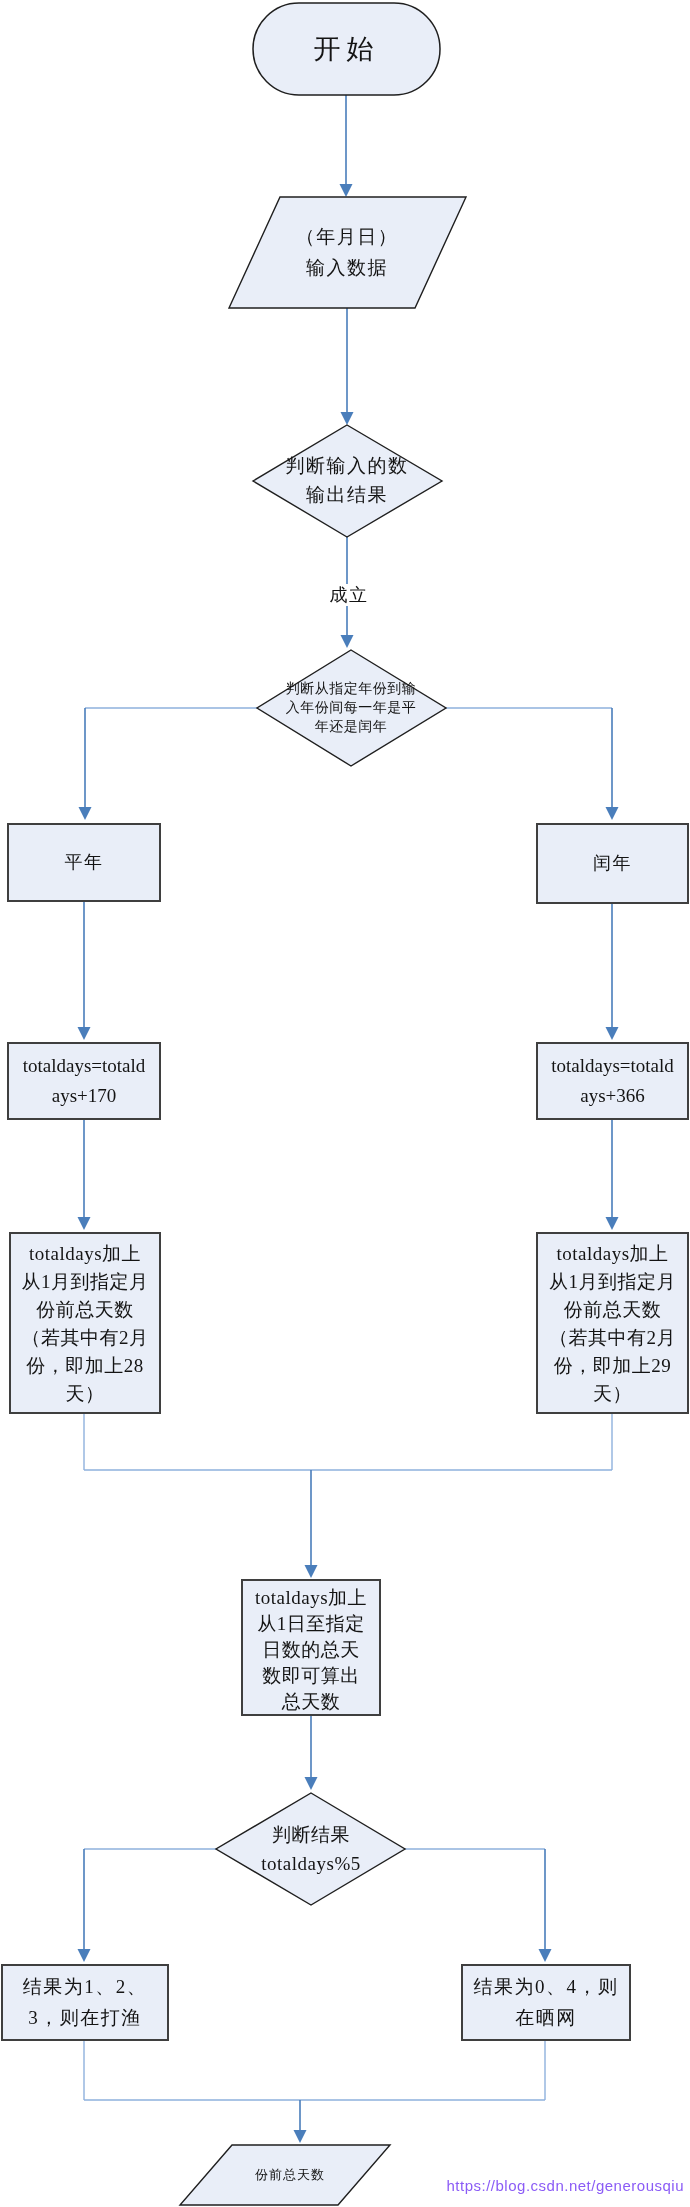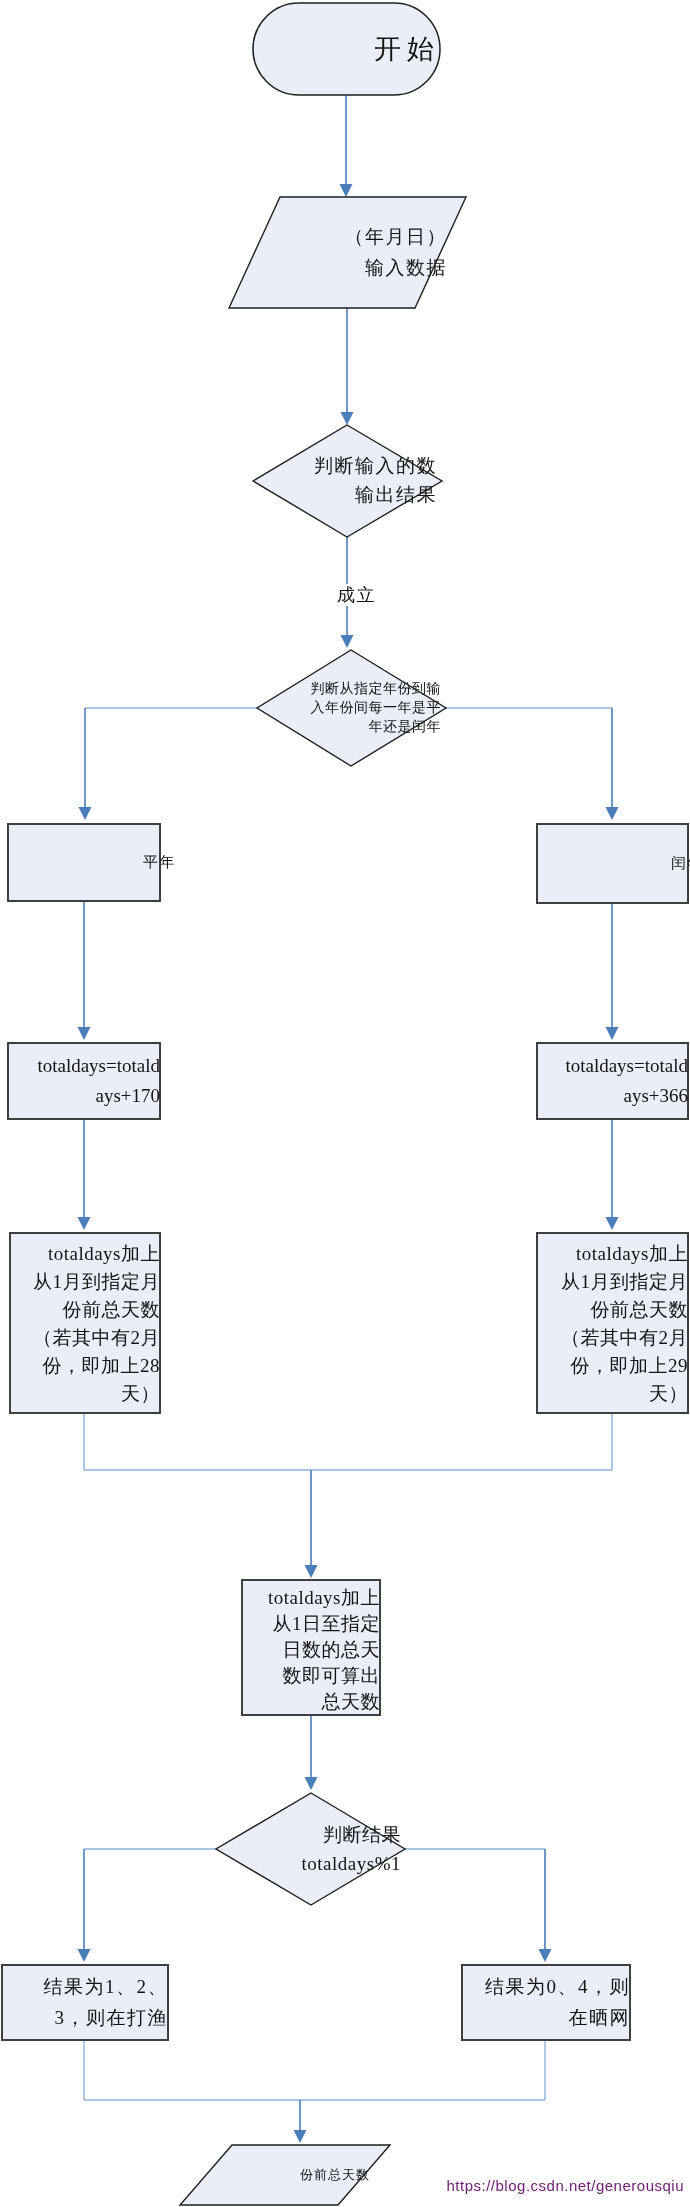--- a/index.html
+++ b/index.html
@@ -7,40 +7,40 @@
     position:relative;
     width:690px;height:2207px;
     background:#fff;
     overflow:hidden;
     font-family:"Liberation Serif","DejaVu Serif",serif;
     color:#141414;
   }
   #shapes{position:absolute;left:0;top:0;}
   .txt{
     position:absolute;
-    text-align:right;
+    text-align:center;
     font-size:19px;
     line-height:30px;
     letter-spacing:1.5px;
     white-space:nowrap;
   }
   .txt div{white-space:nowrap;}
   .start-label{font-size:27px;line-height:92px;letter-spacing:6px;}
   .small{font-size:14px;line-height:19px;letter-spacing:0.5px;}
   .branch-label{font-size:18px;line-height:22px;background:#fff;padding:0 2px;}
-  .lh77{line-height:77px;font-size:15px;margin-left:16px;}
+  .lh77{line-height:77px;font-size:18px;}
   .lh28{line-height:28px;}
   .lh26{line-height:26px;}
   .lh29{line-height:29px;}
   .lh31{line-height:31px;}
   .out-label{font-size:13px;line-height:60px;letter-spacing:1px;}
   .watermark{
     font-family:"Liberation Sans","DejaVu Sans",sans-serif;
     font-size:15px;line-height:18px;
-    color:#701a75;text-align:right;letter-spacing:0.5px;
+    color:#8b5cf6;text-align:right;letter-spacing:0.5px;
   }
 </style>
 </head>
 <body>
 
 <div id="canvas">
 
   <svg id="shapes" width="690" height="2207" viewBox="0 0 690 2207">
 
     <path d="M257,708 H85 M446,708 H612
@@ -163,21 +163,21 @@
   <div class="txt lh26" style="left:242px;top:1585px;width:138px;letter-spacing:0.5px;">
     <div>totaldays加上</div>
     <div>从1日至指定</div>
     <div>日数的总天</div>
     <div>数即可算出</div>
     <div>总天数</div>
   </div>
 
   <div class="txt lh29" style="left:221px;top:1820px;width:180px;letter-spacing:0.5px;">
     <div>判断结果</div>
-    <div>totaldays%1</div>
+    <div>totaldays%5</div>
   </div>
 
   <div class="txt lh31" style="left:2px;top:1971px;width:166px;">
     <div>结果为1、2、</div>
     <div>3，则在打渔</div>
   </div>
 
   <div class="txt lh31" style="left:462px;top:1971px;width:168px;">
     <div>结果为0、4，则</div>
     <div>在晒网</div>

